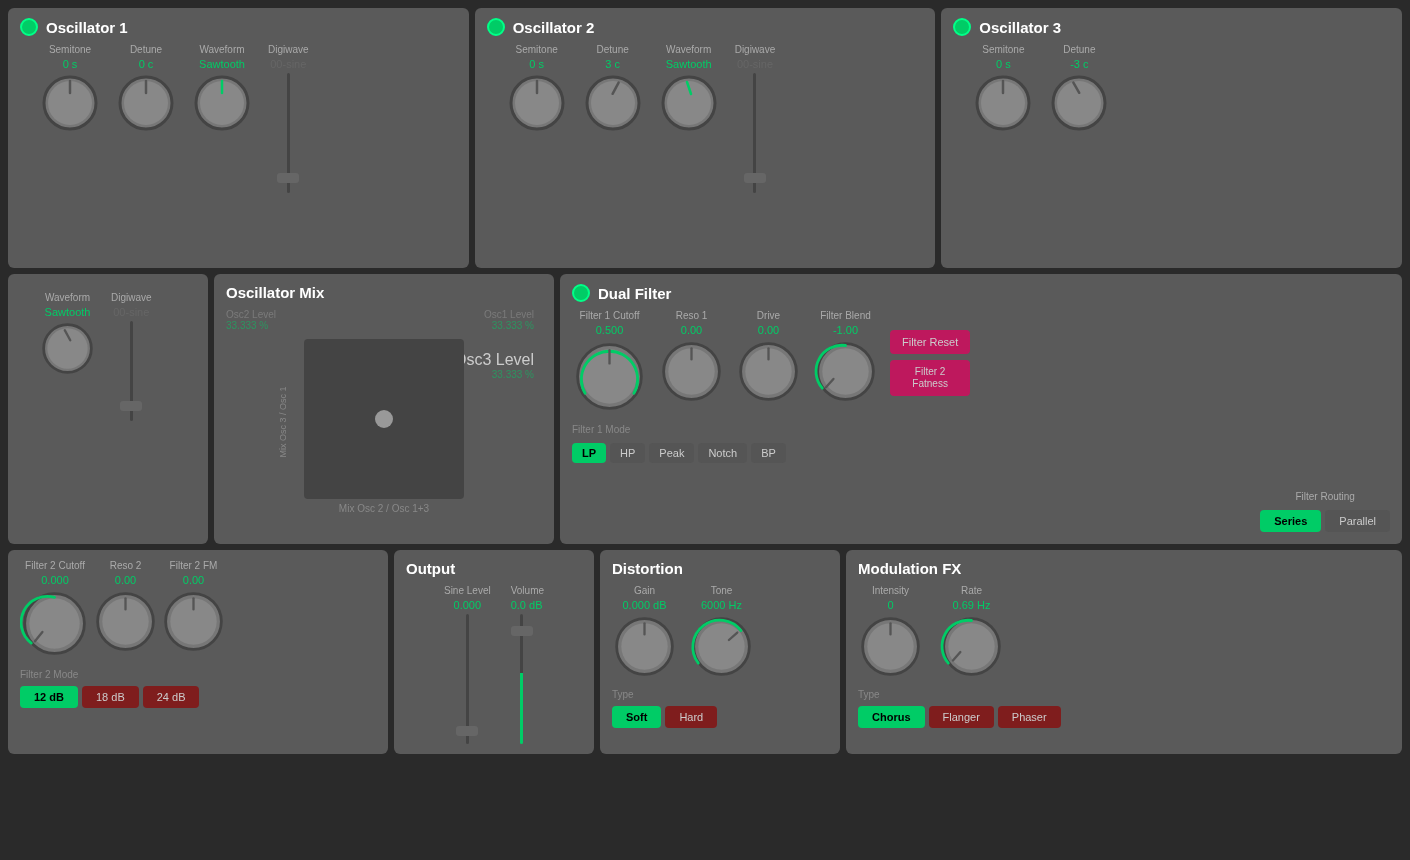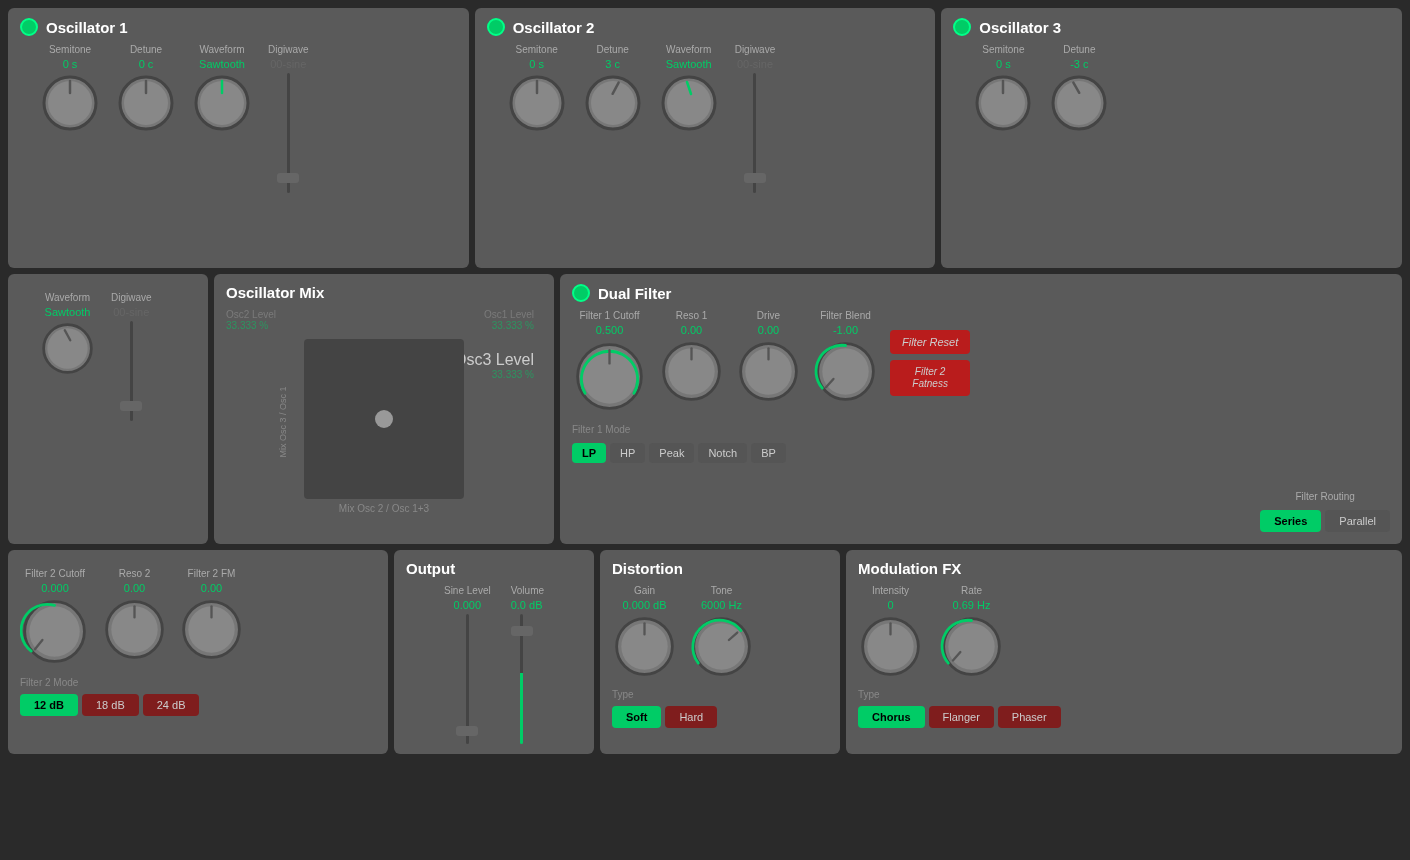--- a/index.html
+++ b/index.html
@@ -220,26 +220,25 @@
     .routing-btn.active {
       background: #00cc66;
       color: #000;
       font-weight: bold;
     }
 
     .filter-action-btn {
       padding: 6px 12px;
       border-radius: 4px;
       border: none;
-      background: #b91c1c;
+      background: #be185d;
       color: #ccc;
       font-size: 11px;
       cursor: pointer;
       white-space: nowrap;
-      font-style: italic;
     }
 
     
     .bottom-row {
       display: flex;
       gap: 6px;
       flex: 1;
     }
 
     .filter2-panel {
@@ -548,21 +547,21 @@
           <button class="routing-btn">Parallel</button>
         </div>
       </div>
     </div>
 
   </div>
 
   <div class="bottom-row">
 
     <div class="panel filter2-panel">
-      <div style="display:flex; gap:12px; align-items:flex-start; margin-top:8px;">
+      <div style="display:flex; gap:3px; align-items:flex-start; ">
         <div class="knob-group">
           <span class="knob-label">Filter 2 Cutoff</span>
           <span class="knob-value">0.000</span>
           <svg style="width:70px;height:70px;" viewBox="0 0 75 75">
             <circle cx="37" cy="37" r="32" fill="#777" stroke="#444" stroke-width="3"></circle>
             <circle cx="37" cy="37" r="27" fill="#888"></circle>
             <path d="M 12 58 A 28 28 0 0 1 37 9" fill="none" stroke="#00cc66" stroke-width="3" stroke-linecap="round"></path>
             <line x1="16" y1="56" x2="24" y2="46" stroke="#555" stroke-width="2.5" stroke-linecap="round"></line>
           </svg>
         </div>

